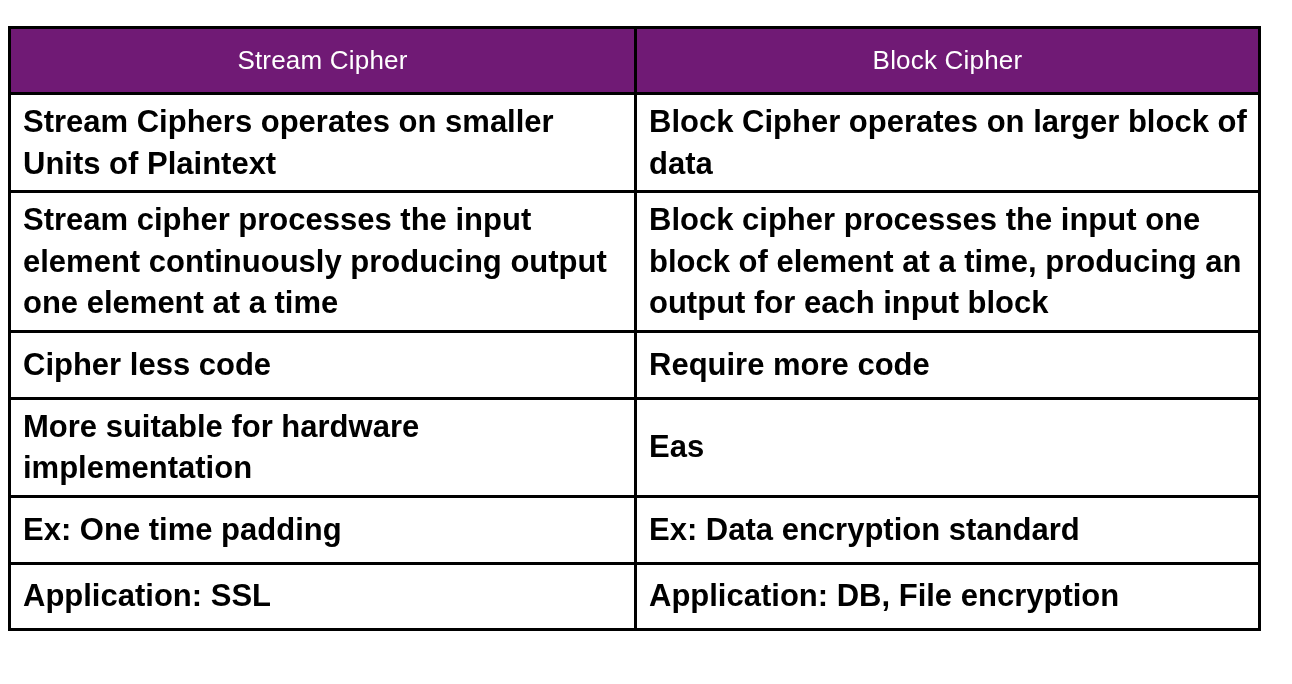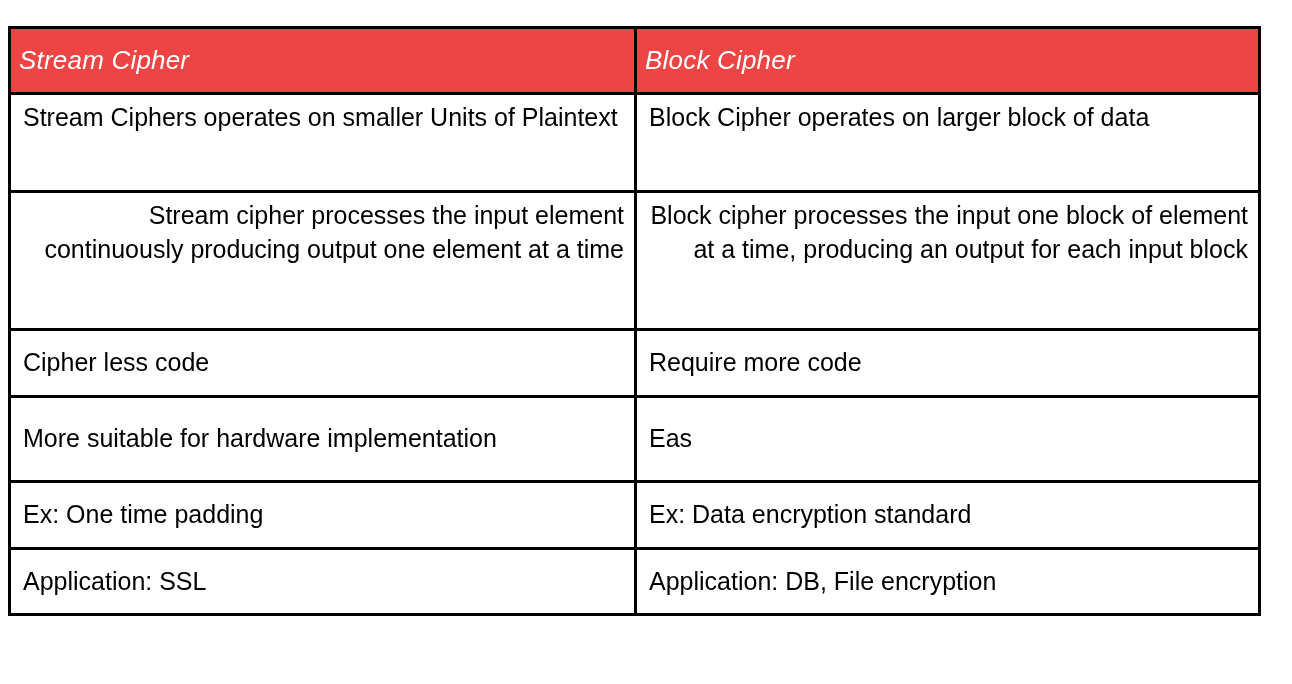--- a/index.html
+++ b/index.html
@@ -27,41 +27,40 @@
   }
   table.cmp col.col-left  { width: 626px; }
   table.cmp col.col-right { width: 624px; }
 
   table.cmp th, table.cmp td {
     border: 3px solid #000000;
     vertical-align: middle;
     box-sizing: border-box;
   }
   table.cmp thead th {
-    background: #ef4444;
+    background: #701a75;
     color: #ffffff;
     font-size: 26px;
     font-weight: normal;
-    text-align: left;
+    text-align: center;
     height: 66px;
     padding: 0 8px;
     letter-spacing: 0.2px;
-    font-style: italic;
   }
   table.cmp tbody td {
     color: #000000;
-    font-size: 25px;
-    font-weight: normal;
+    font-size: 31px;
+    font-weight: bold;
     text-align: left;
     padding: 6px 10px 6px 12px;
     line-height: 1.34;
   }
   table.cmp tbody tr.r1 td { height: 98px; }
   table.cmp tbody tr.r2 td { height: 66px; }
-  table.cmp tbody tr.r3 td { height: 138px; text-align: right; }
+  table.cmp tbody tr.r3 td { height: 138px; }
   table.cmp tbody tr.r4 td { height: 67px; }
   table.cmp tbody tr.r5 td { height: 85px; }
   table.cmp tbody tr.r6 td { height: 67px; }
   table.cmp tbody tr.r7 td { height: 66px; }
 
   table.cmp tbody tr.r1 td,
   table.cmp tbody tr.r3 td {
     vertical-align: top;
   }
   .cell-text { display: block; }

